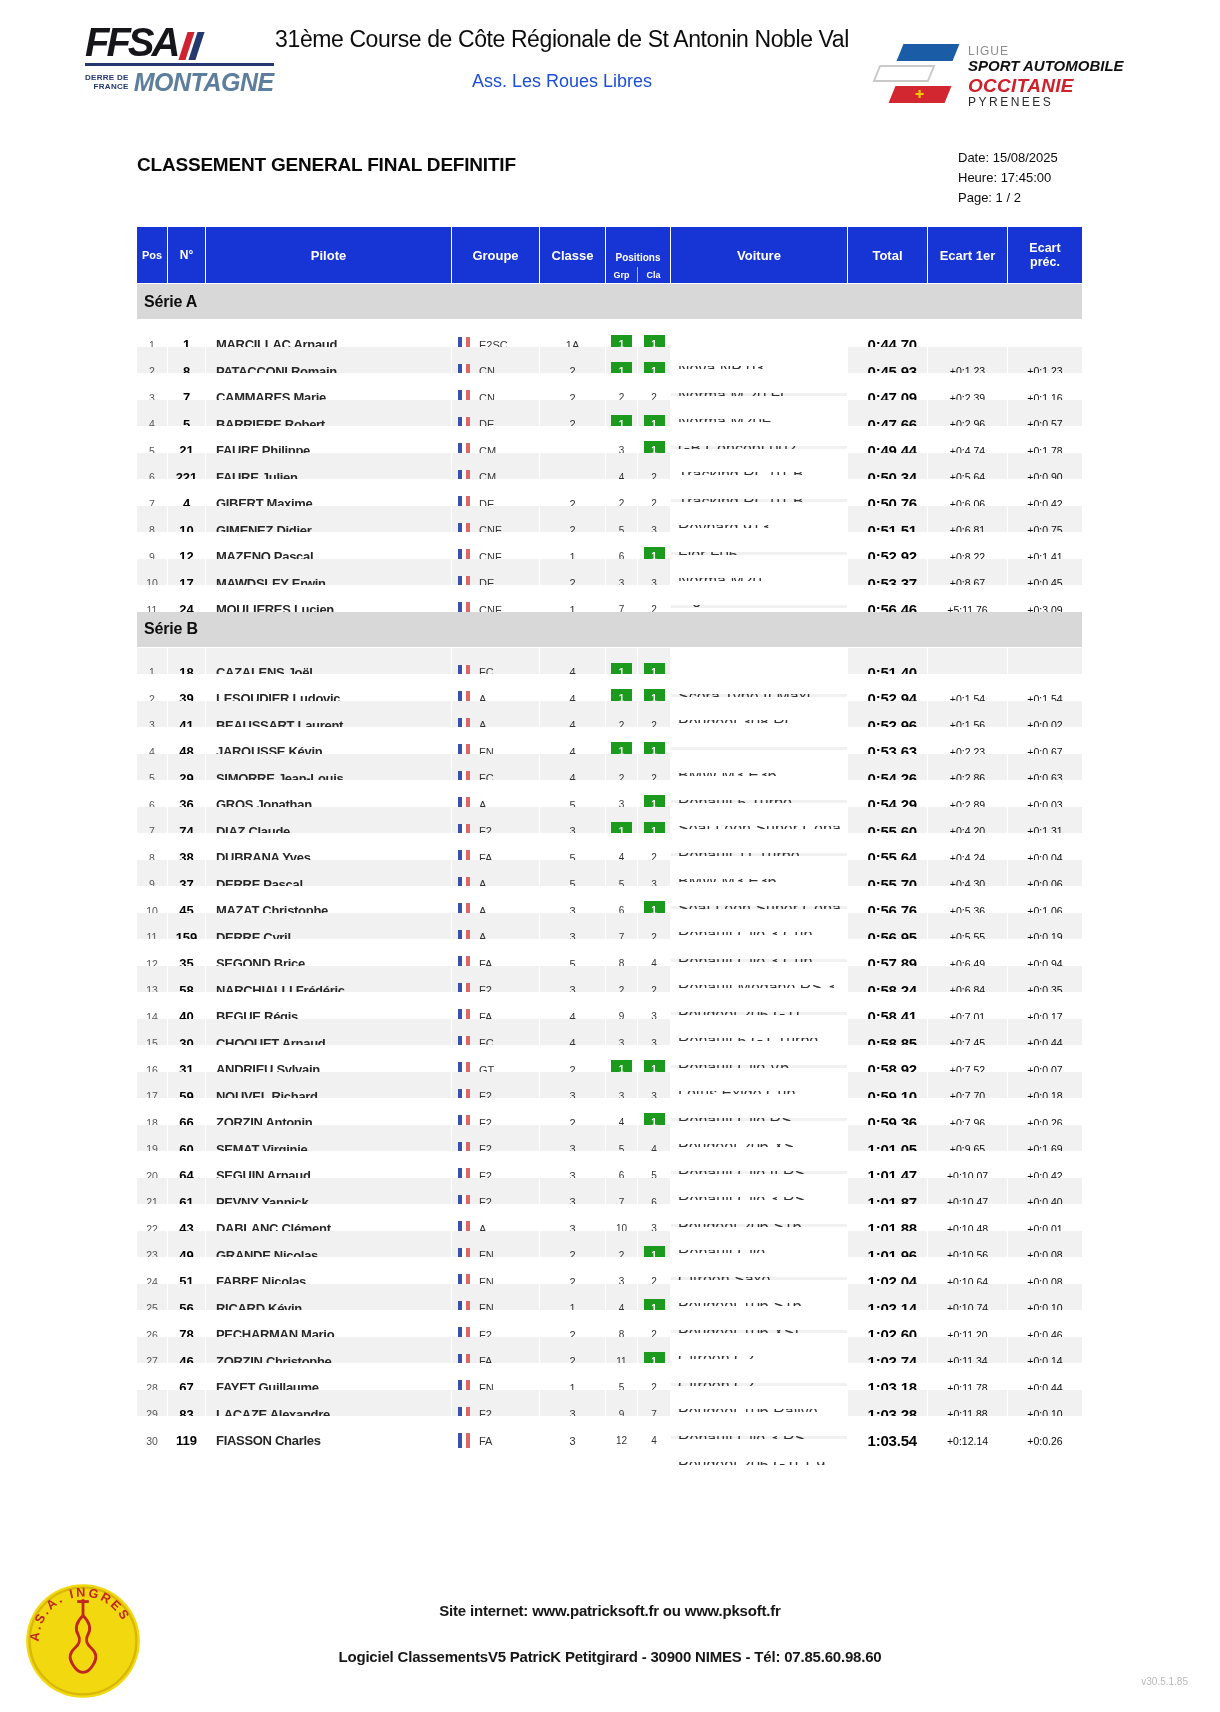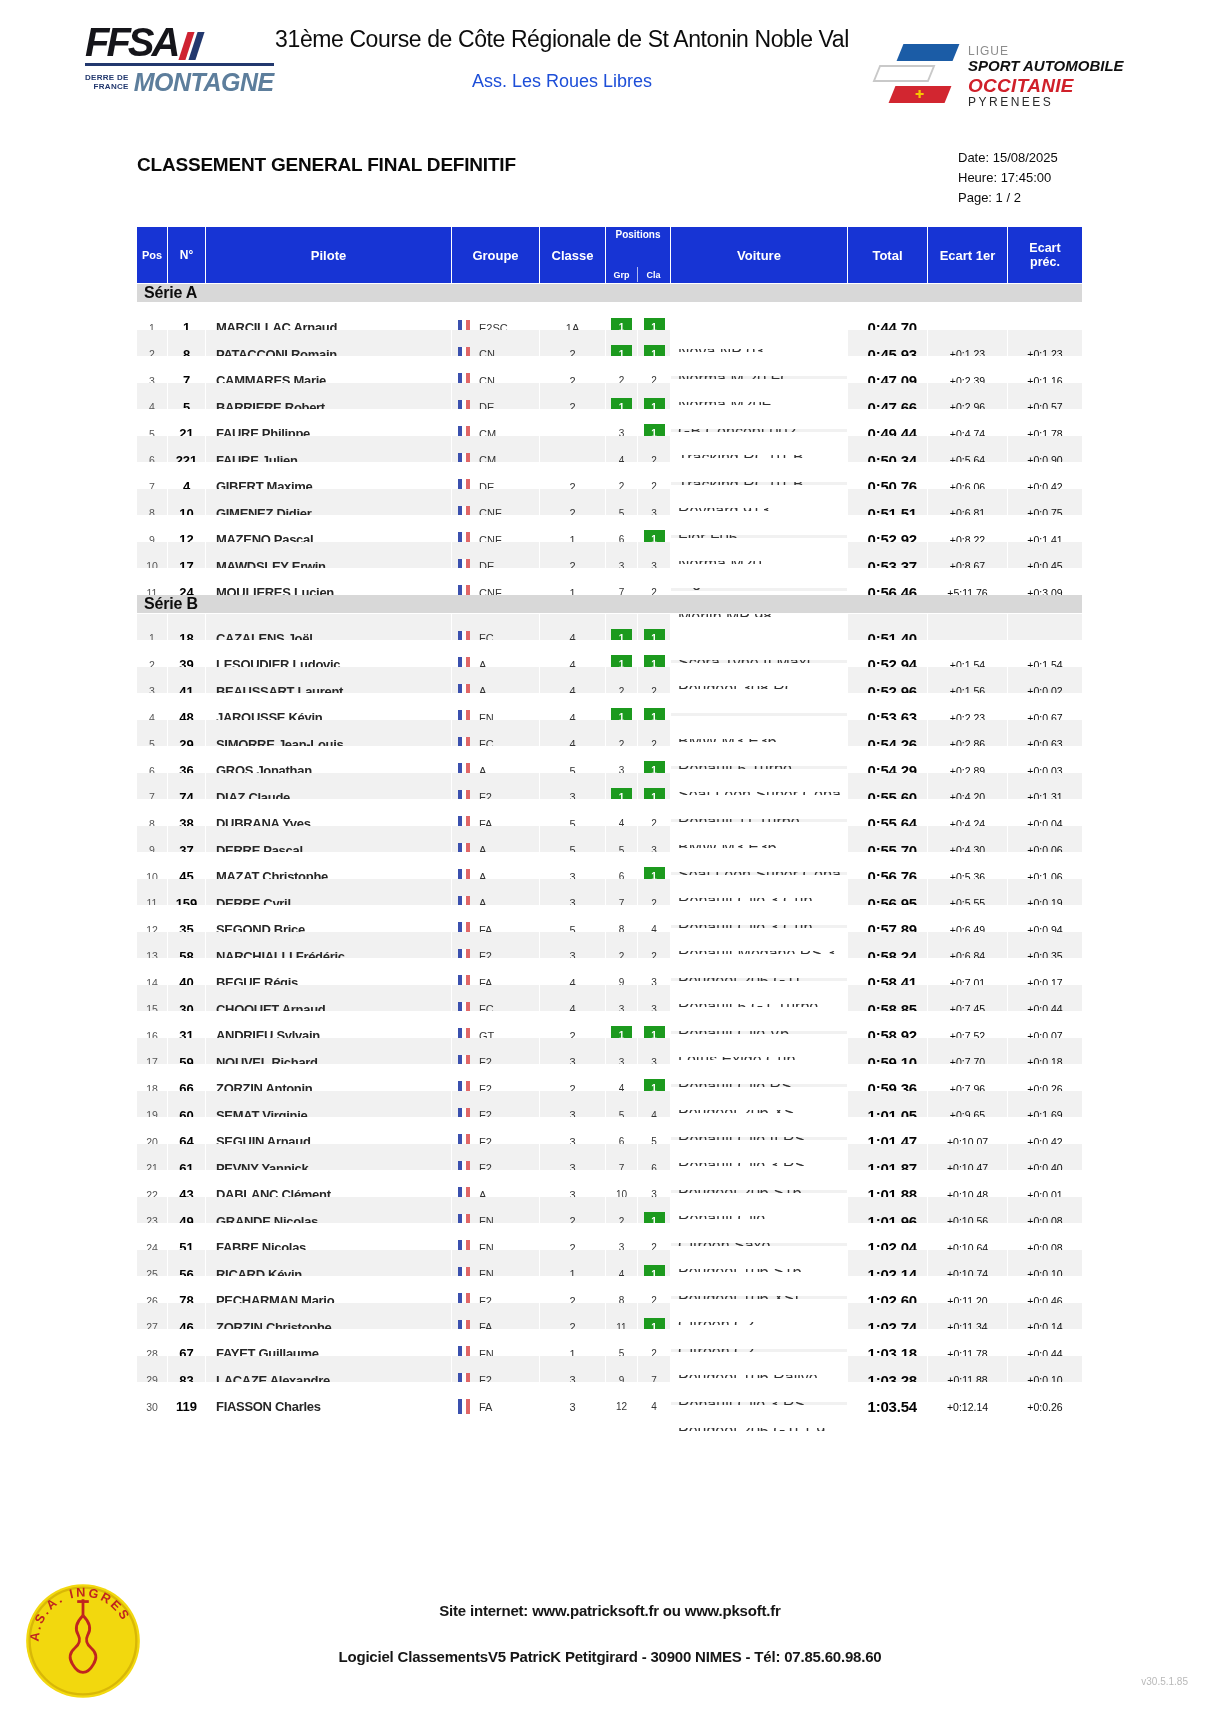--- a/index.html
+++ b/index.html
@@ -46,27 +46,27 @@
   
   .rtable { position:absolute; left:137px; top:227px; width:945px; background:#fff; }
   .thead, .trow { display:grid; grid-template-columns:30px 37px 245px 87px 65px 31px 32px 176px 79px 79px 74px; column-gap:1px; }
   .thead { height:56px; }
   .th { background:var(--blue); color:#fff; display:flex; align-items:center; justify-content:center;
         font-weight:bold; font-size:13px; text-align:center; }
   .th-pos { font-size:11px; }
   .th-num { font-size:12px; }
   .th-positions { grid-column:6 / span 2; flex-direction:column; justify-content:flex-end; padding-bottom:1px; }
   .th-positions-label { font-size:10px; margin-bottom:4px; }
-  .th-sub { display:grid; grid-template-columns:31px 32px; width:100%; height:15px;margin-top:23px; }
+  .th-sub { display:grid; grid-template-columns:31px 32px; width:100%; height:15px; }
   .th-sub span { font-size:9px; display:flex; align-items:center; justify-content:center; }
   .th-sub span + span { border-left:1px solid rgba(255,255,255,0.65); }
   .th-ecartprec { font-size:12.5px; line-height:1.12; flex-direction:column; }
 
   .tbody { display:flex; flex-direction:column; gap:1px; background:#fff; margin-top:1px; }
-  .series-band { height:18px; background:var(--band); display:flex; align-items:center;
+  .series-band { height:35px; background:var(--band); display:flex; align-items:center;
                  font-size:16px; font-weight:bold; color:#0d0d0d; padding-left:7px; letter-spacing:-0.2px; }
   .trow { height:25.5px; }
   .trow .td { background:#fff; display:flex; align-items:center; overflow:hidden; }
   .trow.alt .td { background:var(--rowalt); }
   .td-pos { justify-content:center; font-size:10.5px; color:#555; }
   .td-num { justify-content:center; font-size:13px; font-weight:bold; color:#000; }
   .td-pilote { padding-left:10px; font-size:13px; font-weight:bold; letter-spacing:-0.3px; color:#272727; }
   .td-groupe { padding-left:6px; font-size:11px; color:#333; }
   .flag { display:inline-block; width:12px; height:15px; margin-right:9px; flex:0 0 auto;
           background:linear-gradient(90deg,#3a50ae 0 34%,#ffffff 34% 66%,#e06666 66% 100%); }

